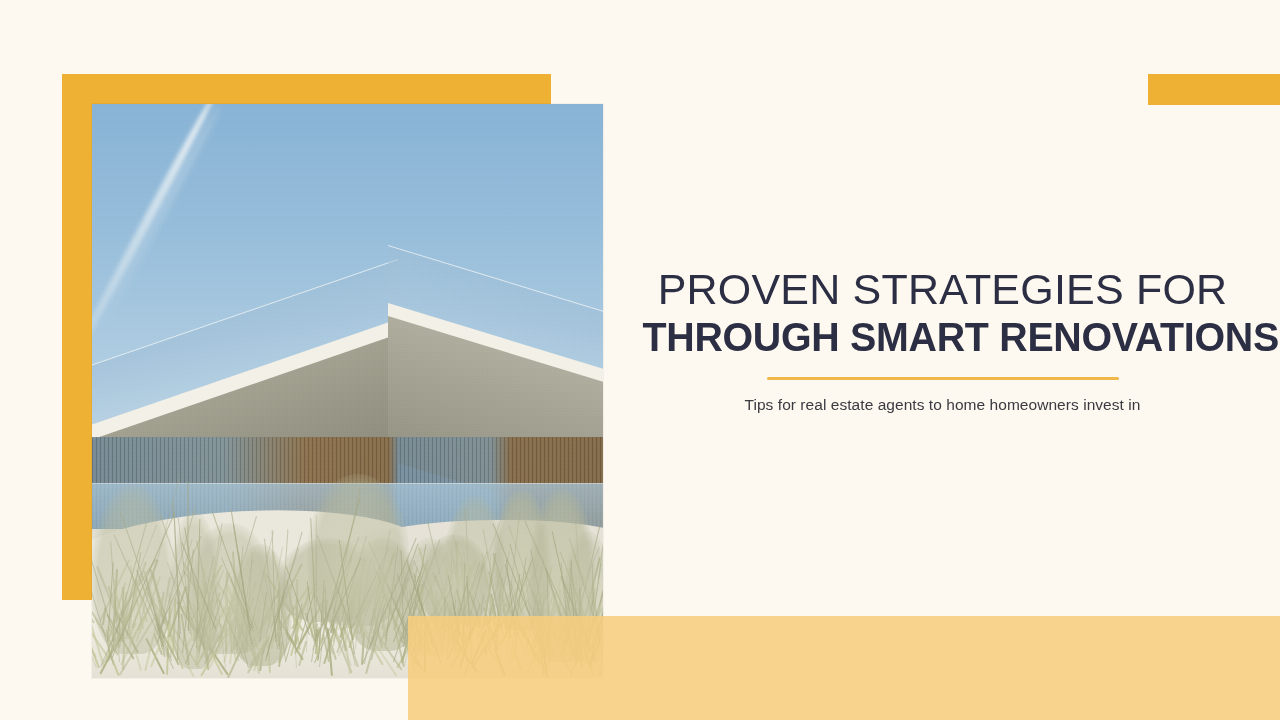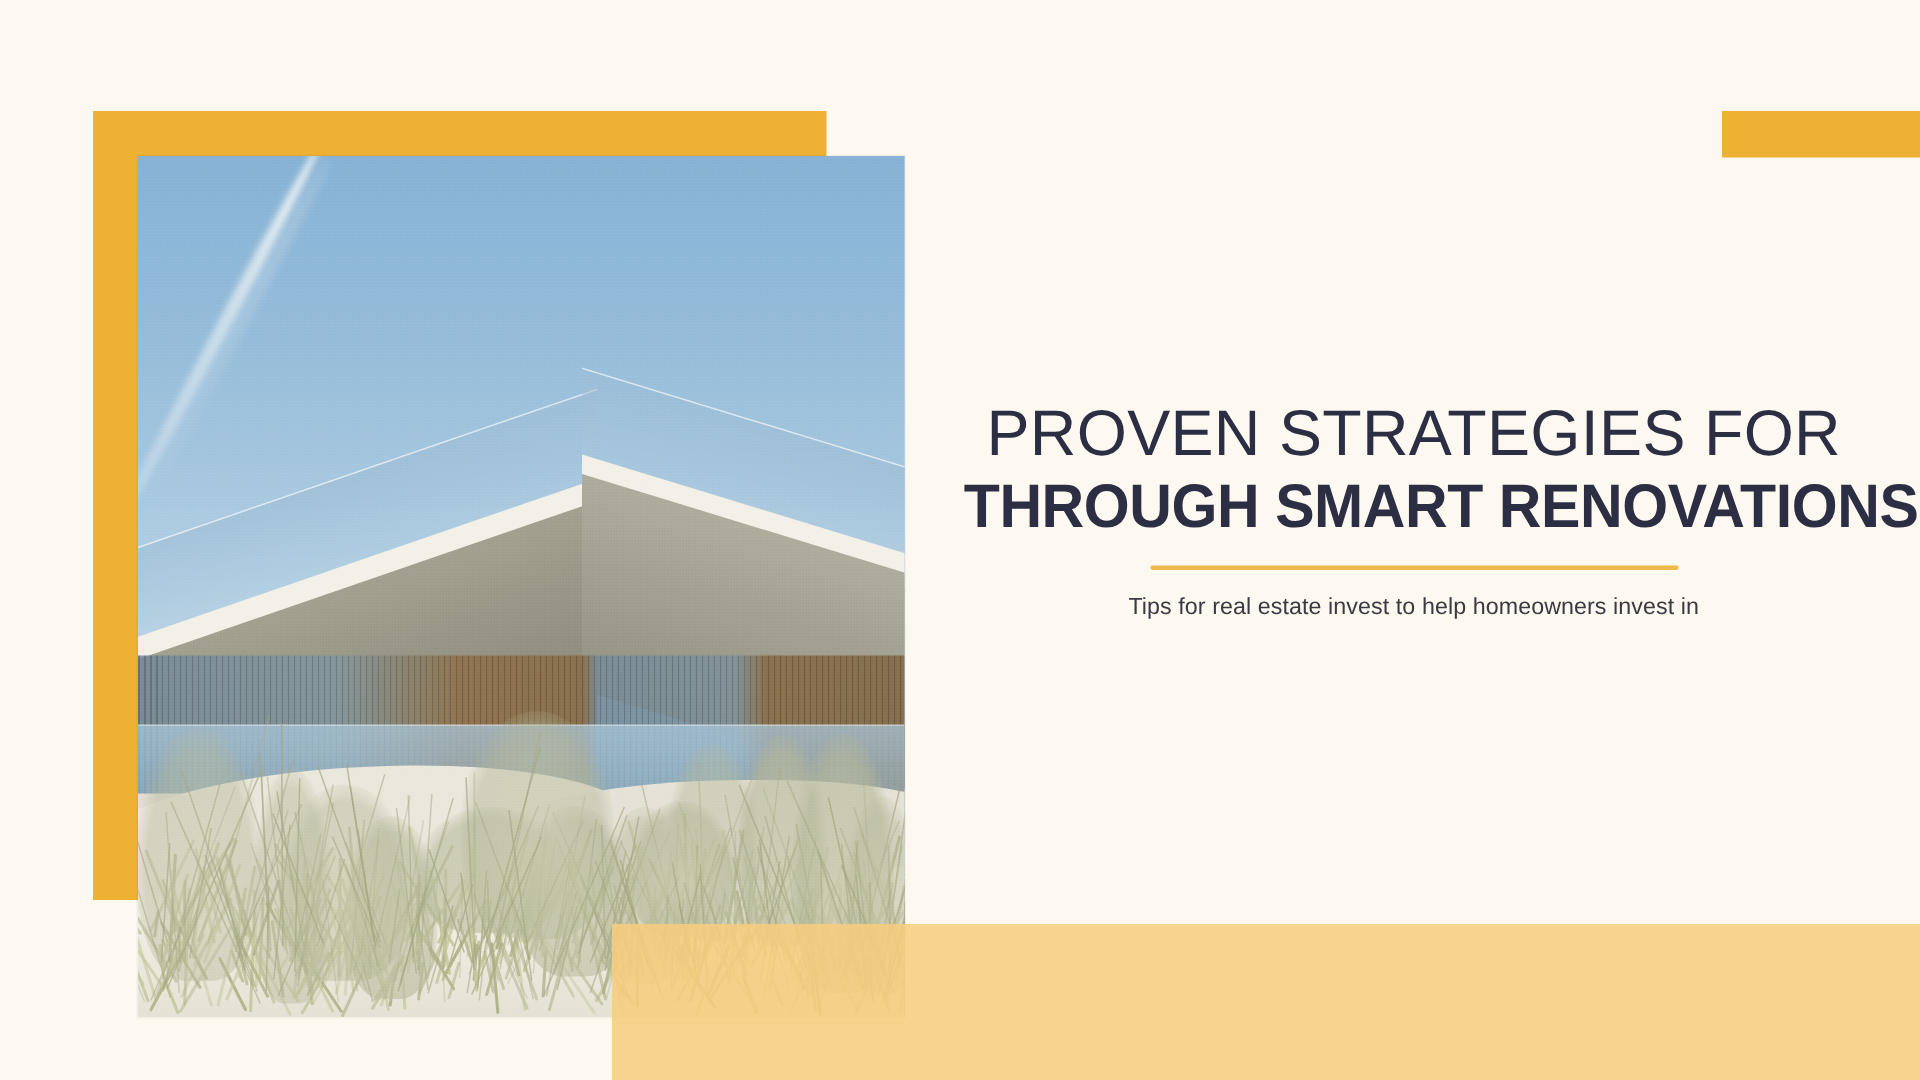--- a/index.html
+++ b/index.html
@@ -873,17 +873,17 @@
     </div>
   </div>
 
   <div class="accent-bottom-right"></div>
 
   <div class="content">
     <div class="headline">PROVEN STRATEGIES FOR</div>
     <div class="headline-bold">THROUGH SMART RENOVATIONS</div>
     <div class="rule"></div>
     <div class="subtitle">
-      <div>Tips for real estate invest to help homeowners invest in</div>
+      <div>Tips for real estate agents to home homeowners invest in</div>
     </div>
   </div>
 
 </div>
 
 </body></html>

